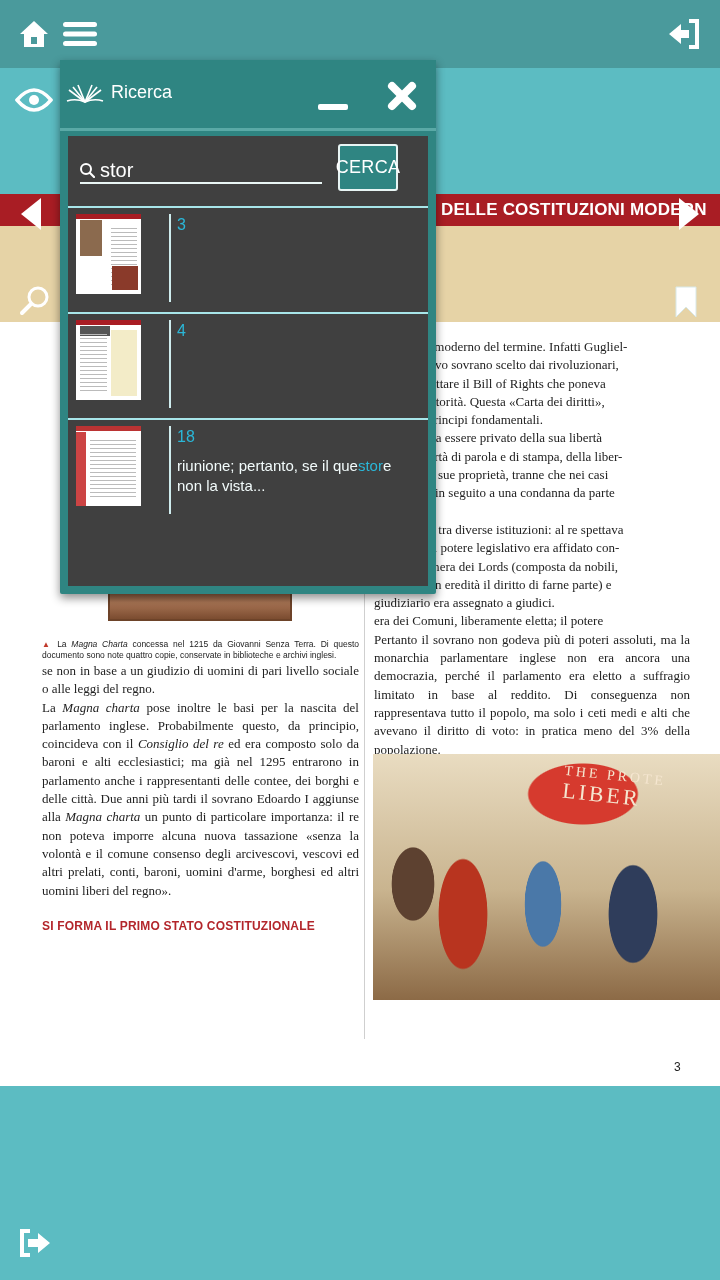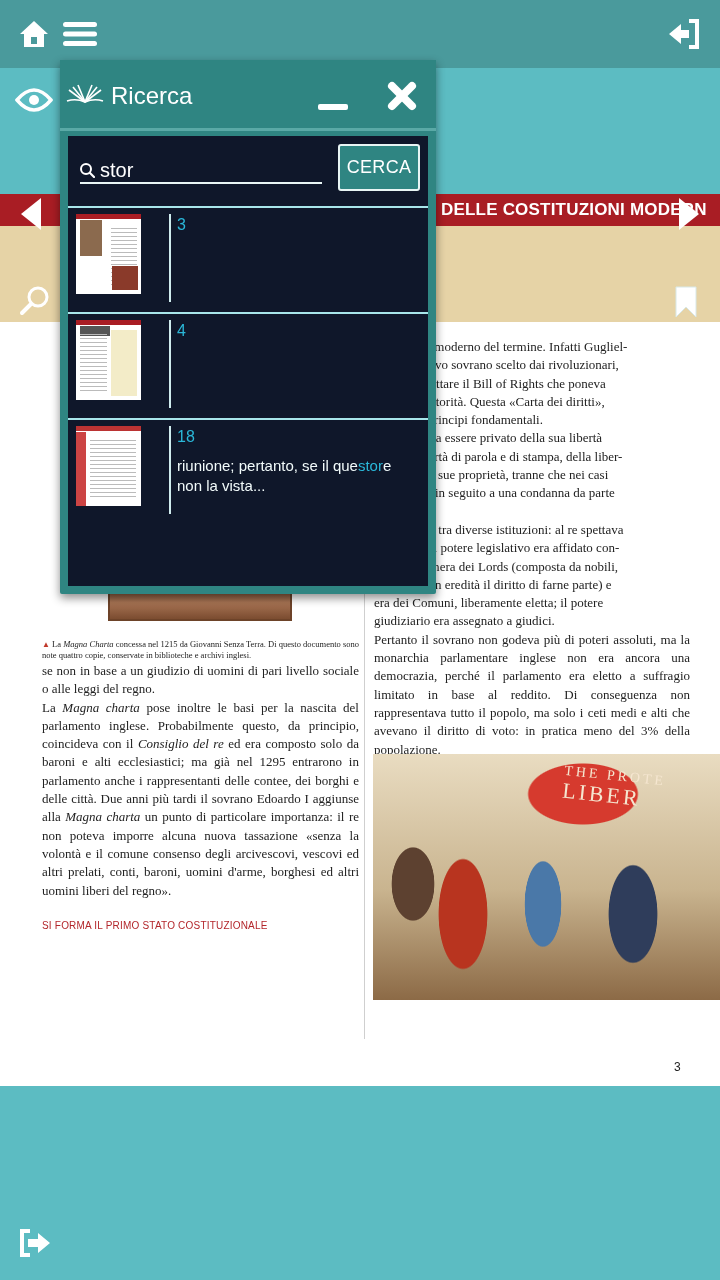--- a/index.html
+++ b/index.html
@@ -13,23 +13,23 @@
 
   
   .page { position: absolute; left: 0; top: 194px; width: 720px; height: 892px; background: #ffffff; overflow: hidden; }
   .banner { position: absolute; left: 0; top: 0; width: 720px; height: 32px; background: #a91d24; }
   .banner-title { position: absolute; left: 441px; top: 6px; color: #fff; font-family: "Liberation Sans", sans-serif; font-weight: bold; font-size: 17px; letter-spacing: 0.2px; white-space: nowrap; }
   .tan { position: absolute; left: 0; top: 32px; width: 720px; height: 96px; background: #e6d3a6; }
 
   .col-left { position: absolute; left: 42px; width: 317px; font-family: "Liberation Serif", serif; font-size: 13px; line-height: 18.3px; color: #222; text-align: justify; }
   .col-right { position: absolute; left: 374px; width: 316px; font-family: "Liberation Serif", serif; font-size: 13px; line-height: 18.3px; color: #222; text-align: justify; }
   .divider-v { position: absolute; left: 364px; top: 140px; width: 1px; height: 705px; background: #cfcfcf; }
-  .caption { font-family: Liberation Serif, serif; font-size: 8.5px; line-height: 11px; color: #222; }
+  .caption { font-family: Liberation Sans, sans-serif; font-size: 8.5px; line-height: 11px; color: #222; }
   .tri { color: #c0392b; font-size: 8px; }
-  .section-heading { font-family: "Liberation Sans", sans-serif; font-weight: normal; font-size: 10px; color: #b3262b; letter-spacing: 0.2px; }
+  .section-heading { font-family: "Liberation Sans", sans-serif; font-weight: bold; font-size: 12px; color: #b3262b; letter-spacing: 0.2px; }
   .page-number { position: absolute; left: 674px; top: 866px; font-family: "Liberation Sans", sans-serif; font-size: 12px; color: #222; }
 
   .magna-image { position: absolute; left: 108px; top: 395px; width: 184px; height: 32px; background: linear-gradient(#8a5a3c, #a87454 40%, #7b4c30); border: 2px solid #6d4329; }
   .painting { position: absolute; left: 373px; top: 560px; width: 347px; height: 246px; background:
      radial-gradient(ellipse 90px 50px at 210px 40px, #d63a2e 60%, transparent 62%),
      radial-gradient(ellipse 40px 90px at 90px 160px, #b8341f 60%, transparent 62%),
      radial-gradient(ellipse 30px 70px at 170px 150px, #4a78a8 60%, transparent 62%),
      radial-gradient(ellipse 40px 80px at 260px 160px, #2f3d5b 60%, transparent 62%),
      radial-gradient(ellipse 35px 60px at 40px 130px, #5d4130 60%, transparent 62%),
      linear-gradient(#e9dcc1, #c9b48f 55%, #8c6a46); }
@@ -38,26 +38,26 @@
   
   .side-btn { position: absolute; display: flex; align-items: center; justify-content: center; }
 
   
   .bottom-exit { position: absolute; left: 18px; top: 1228px; width: 36px; height: 36px; }
 
   
   .popup { position: absolute; left: 60px; top: 60px; width: 376px; height: 534px; background: #2f8582; box-shadow: 0 4px 10px rgba(0,0,0,0.45); border-radius: 2px; }
   .popup-header { position: absolute; left: 0; top: 0; width: 376px; height: 68px; background: #2f8582; }
   .popup-header-line { position: absolute; left: 0; top: 68px; width: 376px; height: 3px; background: #5aa9a6; }
-  .popup-title { position: absolute; left: 51px; top: 22px; color: #fff; font-family: "Liberation Sans", sans-serif; font-size: 24px; }
-  .popup-body { position: absolute; left: 8px; top: 76px; width: 360px; height: 450px; background: #0f172a; overflow: hidden; }
+  .popup-title { position: absolute; left: 51px; top: 22px; color: #fff; font-family: "Liberation Sans", sans-serif; font-size: 18px; }
+  .popup-body { position: absolute; left: 8px; top: 76px; width: 360px; height: 450px; background: #404040; overflow: hidden; }
   .search-row { position: absolute; left: 0; top: 0; width: 360px; height: 66px; }
   .search-input { position: absolute; left: 32px; top: 20px; width: 210px; height: 28px; background: transparent; border: none; color: #fff; font-family: "Liberation Sans", sans-serif; font-size: 20px; outline: none; }
   .search-underline { position: absolute; left: 12px; top: 46px; width: 242px; height: 2px; background: #e9f6f5; }
-  .cerca-btn { position: absolute; left: 270px; top: 8px; width: 82px; height: 47px; background: #2f8582; border: 2px solid #e8f5f4; border-radius: 3px; color: #fff; font-family: "Liberation Sans", sans-serif; font-size: 18px; display: flex; align-items: center; justify-content: center; letter-spacing: 0.3px; }
+  .cerca-btn { position: absolute; left: 270px; top: 8px; width: 60px; height: 47px; background: #2f8582; border: 2px solid #e8f5f4; border-radius: 3px; color: #fff; font-family: "Liberation Sans", sans-serif; font-size: 18px; display: flex; align-items: center; justify-content: center; letter-spacing: 0.3px; }
   .results { position: absolute; left: 0; top: 70px; width: 360px; }
   .result { position: relative; width: 360px; height: 106px; border-top: 2px solid #a8e6ea; }
   .thumb { position: absolute; left: 8px; top: 6px; width: 65px; height: 80px; background: #fff; overflow: hidden; }
   .thumb .bar { position: absolute; left: 0; top: 0; width: 100%; height: 5px; background: #a91d24; }
   .thumb .lines { position: absolute; left: 4px; top: 14px; width: 27px; height: 60px; background: repeating-linear-gradient(#bbb 0 1px, transparent 1px 4px); }
   .thumb .lines2 { position: absolute; left: 35px; top: 14px; width: 26px; height: 60px; background: repeating-linear-gradient(#bbb 0 1px, transparent 1px 4px); }
   .result-divider { position: absolute; left: 101px; top: 6px; width: 2px; height: 88px; background: #cfecee; }
   .result-page { position: absolute; left: 109px; top: 8px; color: #2ab7d8; font-family: "Liberation Sans", sans-serif; font-size: 16px; }
   .result-snippet { position: absolute; left: 109px; top: 36px; width: 240px; color: #f2fbfb; font-family: "Liberation Sans", sans-serif; font-size: 15px; line-height: 20px; }
   .hl { color: #2ab7d8; }
@@ -146,22 +146,22 @@
     <div>mava due principi fondamentali.</div>
     <div>uomo poteva essere privato della sua libertà</div>
     <div>e, della libertà di parola e di stampa, della liber-</div>
     <div>gione, delle sue proprietà, tranne che nei casi</div>
     <div>alle leggi o in seguito a una condanna da parte</div>
     <div>unale.</div>
     <div>erano divisi tra diverse istituzioni: al re spettava</div>
     <div>esecutivo; il potere legislativo era affidato con-</div>
     <div>nte alla Camera dei Lords (composta da nobili,</div>
     <div>mettevano in eredità il diritto di farne parte) e</div>
+    <div>giudiziario era assegnato a giudici.</div>
     <div>era dei Comuni, liberamente eletta; il potere</div>
-    <div>giudiziario era assegnato a giudici.</div>
     <p style="text-align:justify;">Pertanto il sovrano non godeva più di poteri assoluti, ma la monarchia parlamentare inglese non era ancora una democrazia, perché il parlamento era eletto a suffragio limitato in base al reddito. Di conseguenza non rappresentava tutto il popolo, ma solo i ceti medi e alti che avevano il diritto di voto: in pratica meno del 3% della popolazione.</p>
   </div>
 
   <div class="painting">
     <div class="painting-banner"><span>THE PROTE</span><br><span style="font-size:22px;">LIBER</span></div>
   </div>
 
 
   <span class="page-number">3</span>
 </div>

